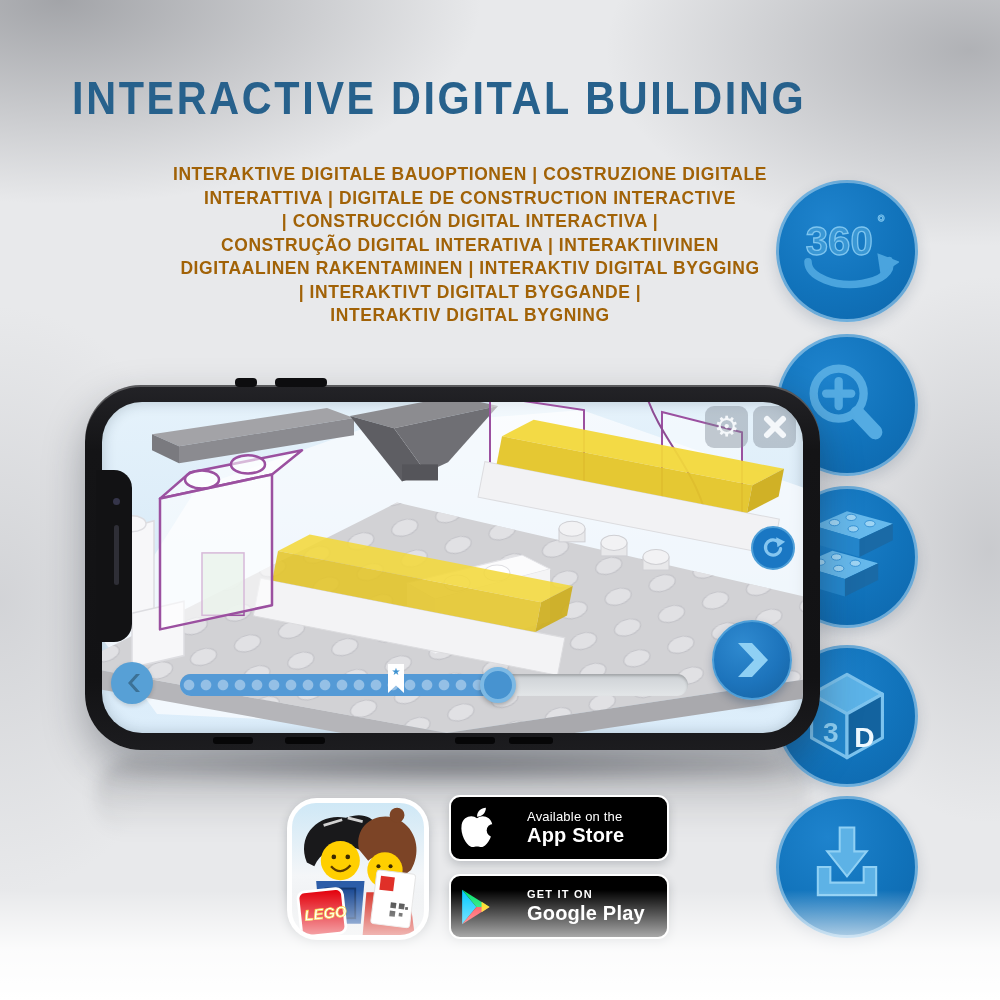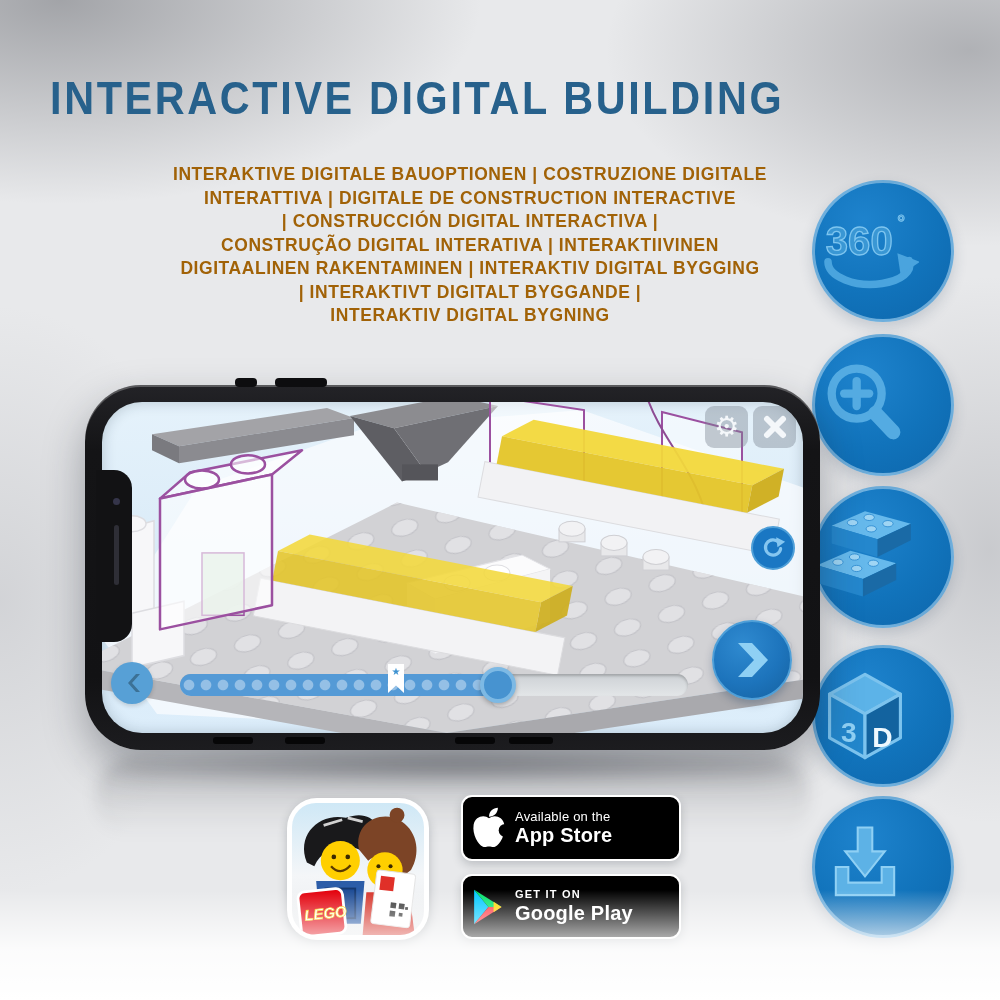--- a/index.html
+++ b/index.html
@@ -9,31 +9,31 @@
   
   .shade{position:absolute;inset:0;pointer-events:none;}
   .shade-tl{background:radial-gradient(620px 300px at 6% 0%,rgba(105,107,113,.55),rgba(105,107,113,0) 68%);}
   .shade-tr{background:radial-gradient(520px 280px at 97% 5%,rgba(120,122,128,.5),rgba(120,122,128,0) 70%);}
   .shade-mr{background:radial-gradient(260px 380px at 99% 55%,rgba(150,152,158,.38),rgba(150,152,158,0) 72%);}
   .shade-ml{background:radial-gradient(300px 420px at 0% 60%,rgba(160,162,168,.30),rgba(160,162,168,0) 70%);}
   .floor{position:absolute;left:0;right:0;bottom:0;height:110px;z-index:9;
     background:linear-gradient(180deg,rgba(255,255,255,0) 0%,rgba(255,255,255,.85) 55%,#ffffff 100%);}
 
   
-  .title{position:absolute;top:70px;left:0;width:856px;text-align:left;color:#27618C;z-index:4;}
+  .title{position:absolute;top:70px;left:0;width:856px;text-align:right;color:#27618C;z-index:4;}
   .title-inner{display:inline-block;font-size:47px;font-weight:700;letter-spacing:3px;
     transform:scaleX(.88);transform-origin:center;white-space:nowrap;}
   .subtitle{position:absolute;top:163px;left:70px;width:800px;text-align:center;color:#a16207;z-index:4;}
   .subtitle div{font-size:18px;font-weight:700;letter-spacing:.6px;line-height:23.5px;transform:scaleX(.97);transform-origin:center;}
 
   
-  .fcircle{position:absolute;left:812px;width:142px;height:142px;border-radius:50%;z-index:2;
+  .fcircle{position:absolute;left:776px;width:142px;height:142px;border-radius:50%;z-index:2;
     background:radial-gradient(circle at 36% 28%,#1E83CD 0%,#1173BB 55%,#0D66AB 100%);
     border:3px solid rgba(165,208,238,.62);box-sizing:border-box;
-    box-shadow:0 6px 14px rgba(40,60,90,.18);display:flex;align-items:center;justify-content:flex-start;}
+    box-shadow:0 6px 14px rgba(40,60,90,.18);display:flex;align-items:center;justify-content:center;}
   .fc1{top:180px}.fc2{top:334px}.fc3{top:486px}.fc4{top:645px}.fc5{top:796px}
 
   
   .phone-shadow{position:absolute;left:70px;top:742px;width:770px;height:42px;border-radius:50%;
     background:radial-gradient(closest-side,rgba(25,28,36,.40),rgba(25,28,36,0));filter:blur(10px);z-index:1;}
   .phone-reflection{position:absolute;left:95px;top:758px;width:715px;height:80px;border-radius:38px;
     background:linear-gradient(180deg,rgba(30,32,38,.16),rgba(30,32,38,0));filter:blur(7px);z-index:1;}
   .phone{position:absolute;left:85px;top:385px;width:735px;height:365px;border-radius:56px;
     background:linear-gradient(180deg,#232327 0%,#141416 18%,#121214 80%,#1c1c1f 100%);
     box-shadow:0 2px 0 rgba(255,255,255,.25) inset,0 18px 40px rgba(30,35,45,.35);z-index:3;}
@@ -72,23 +72,23 @@
   .bookmark{position:absolute;left:208px;top:-10px;width:16px;height:29px;background:#fff;z-index:7;
     clip-path:polygon(0 0,100% 0,100% 100%,50% 74%,0 100%);text-align:center;}
   .bookmark .st{display:block;font-size:10px;line-height:16px;color:#3F93D1;}
   .handle{position:absolute;left:300px;top:-7px;width:36px;height:36px;border-radius:50%;z-index:7;
     background:#4793D0;border:4px solid #7DB9E4;box-sizing:border-box;box-shadow:0 2px 5px rgba(0,0,0,.28);}
 
   
   .app-icon{position:absolute;left:287px;top:798px;width:142px;height:142px;border-radius:30px;z-index:5;
     background:#fff;box-shadow:0 4px 10px rgba(40,50,60,.25);padding:5px;box-sizing:border-box;}
   .app-icon svg{border-radius:24px;display:block;}
-  .badge{position:absolute;left:461px;width:220px;height:66px;border-radius:11px;background:#000;
+  .badge{position:absolute;left:449px;width:220px;height:66px;border-radius:11px;background:#000;
     border:2px solid #fff;box-sizing:border-box;z-index:5;display:flex;align-items:center;color:#fff;
-    box-shadow:0 4px 10px rgba(40,50,60,.22);}
+    box-shadow:0 4px 10px rgba(40,50,60,.22);gap:24px;}
   .badge-apple{top:795px}.badge-google{top:874px;height:65px}
   .badge .logo{width:52px;display:flex;justify-content:center;}
   .badge .txt{display:flex;flex-direction:column;line-height:1.05;}
   .badge .l1{font-size:13px;font-weight:400;letter-spacing:.2px;}
   .badge .l1g{font-size:11px;font-weight:700;letter-spacing:1.2px;}
   .badge .l2{font-size:20px;font-weight:700;letter-spacing:.2px;margin-top:2px;}
 </style>
 </head>
 <body>
 

